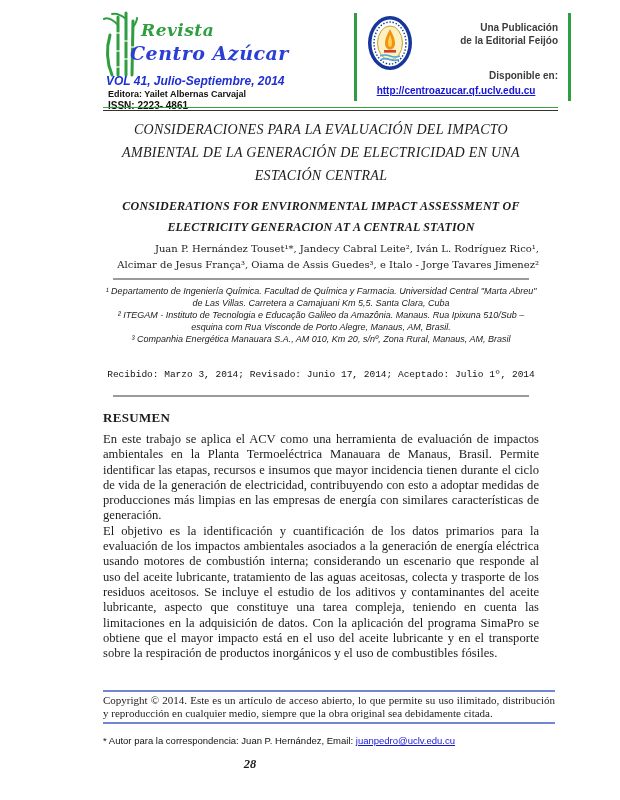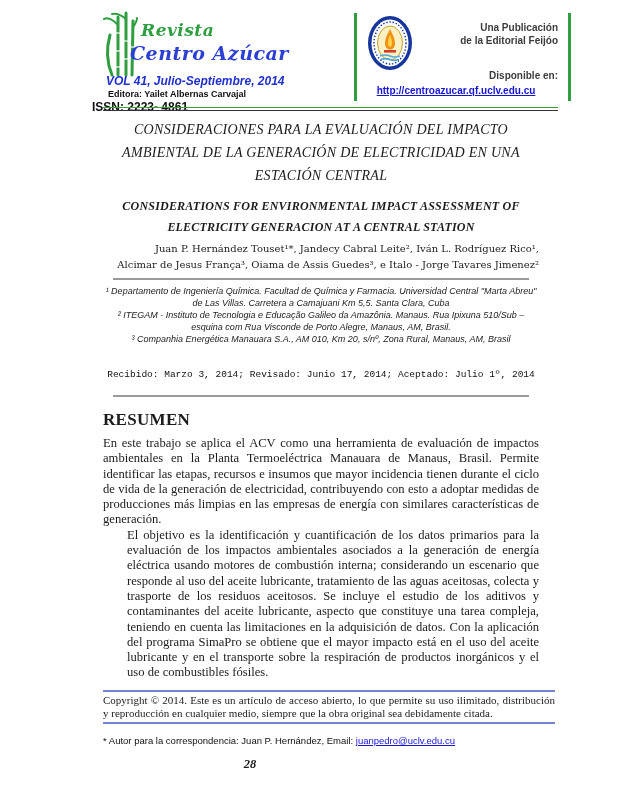--- a/index.html
+++ b/index.html
@@ -10,22 +10,22 @@
   .masthead{position:absolute;left:0;top:0;width:527px;height:112px;}
   .cane{position:absolute;left:102px;top:11px;}
   .script1{position:absolute;left:141px;top:20px;font-family:"DejaVu Serif",serif;
            font-style:italic;font-weight:bold;font-size:17px;color:#2f9e41;letter-spacing:.5px;}
   .script2{position:absolute;left:130px;top:42px;font-family:"DejaVu Serif",serif;
            font-style:italic;font-weight:bold;font-size:19px;color:#2b3fd4;letter-spacing:.5px;}
   .vol{position:absolute;left:106px;top:74px;font-family:"Liberation Sans",sans-serif;
        font-weight:bold;font-style:italic;font-size:12px;color:#1f2fd2;}
   .editor{position:absolute;left:108px;top:89px;font-family:"Liberation Sans",sans-serif;
           font-weight:bold;font-size:9px;color:#111;}
-  .issn{position:absolute;left:92px;top:100px;font-family:"Liberation Sans",sans-serif;
-        font-weight:bold;font-size:12px;color:#111;text-align:right;}
+  .issn{position:absolute;left:108px;top:100px;font-family:"Liberation Sans",sans-serif;
+        font-weight:bold;font-size:10px;color:#111;text-align:right;}
   .rule-green{position:absolute;left:103px;top:107px;width:455px;height:0;
               border-top:1.5px solid #3aa33a;}
   .rule-black{position:absolute;left:103px;top:109.5px;width:455px;height:0;
               border-top:1px solid #333;}
 
   
   .pubbox{position:absolute;left:354px;top:13px;width:204px;height:88px;
           font-family:"Liberation Sans",sans-serif;padding-left:13px;}
   .pbar{position:absolute;top:0;width:3px;height:88px;background:#2f9e41;}
   .pbar.l{left:0;} .pbar.r{right:0;}
@@ -43,23 +43,23 @@
   .t-en{margin-top:9px;font-size:12px;font-weight:bold;font-style:italic;text-align:center;
         line-height:21px;letter-spacing:.2px;}
   .authors{margin-top:3px;font-family:"DejaVu Serif",serif;font-size:10px;
            line-height:15.5px;text-align:right;}
   hr.sep{border:none;border-top:2px solid #9a9a9a;margin:6px 10px 5px 10px;}
   hr.sep2{border:none;border-top:2px solid #9a9a9a;margin:15px 10px 0 10px;}
   .affil{font-family:"Liberation Sans",sans-serif;font-style:italic;font-size:9px;
          line-height:12px;text-align:center;color:#222;}
   .dates{margin-top:24px;font-family:Liberation Mono, monospace;font-size:9.5px;
          text-align:center;color:#111;}
-  .abs-h{margin-top:13px;font-size:17px;font-weight:bold;letter-spacing:.3px;}
+  .abs-h{margin-top:13px;font-size:13px;font-weight:bold;letter-spacing:.3px;}
   .abs-p{margin-top:6px;font-size:12.6px;line-height:15.3px;text-align:justify;}
-  .abs-p + .abs-p{margin-top:0;margin-left:24px;}
+  .abs-p + .abs-p{margin-top:0;}
 
   
   .copyright{position:absolute;left:103px;top:690px;width:452px;
              border-top:2px solid #7285d2;border-bottom:2px solid #7285d2;
              padding:2px 0 2px 0;font-size:11px;line-height:13px;text-align:justify;color:#1c1c1c;}
   .footnote{position:absolute;left:103px;top:735px;font-family:"Liberation Sans",sans-serif;
             font-size:9.5px;color:#111;}
   .footnote .email{color:#1414d8;text-decoration:underline;cursor:pointer;}
   .pagenum{position:absolute;left:0;top:757px;width:500px;text-align:center;
            font-weight:bold;font-style:italic;font-size:12.5px;}

